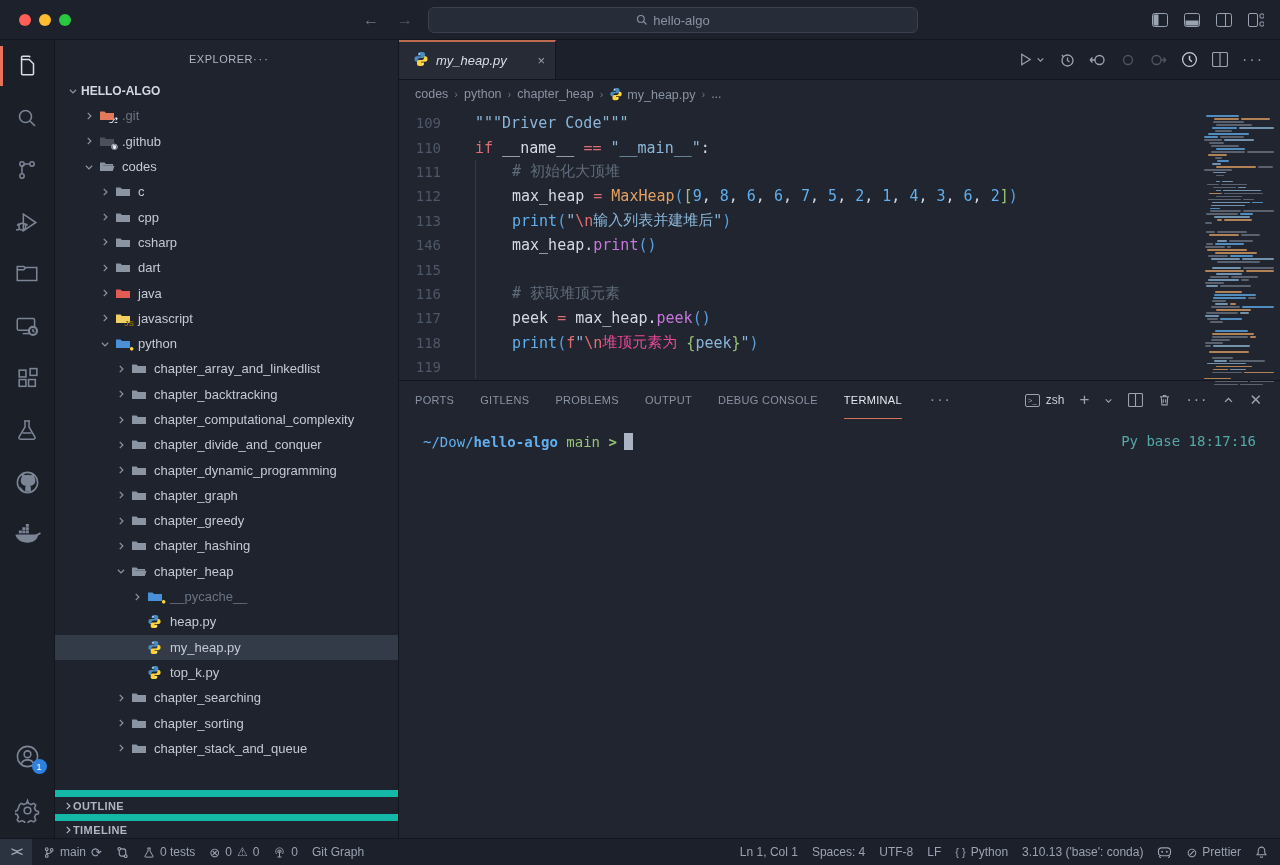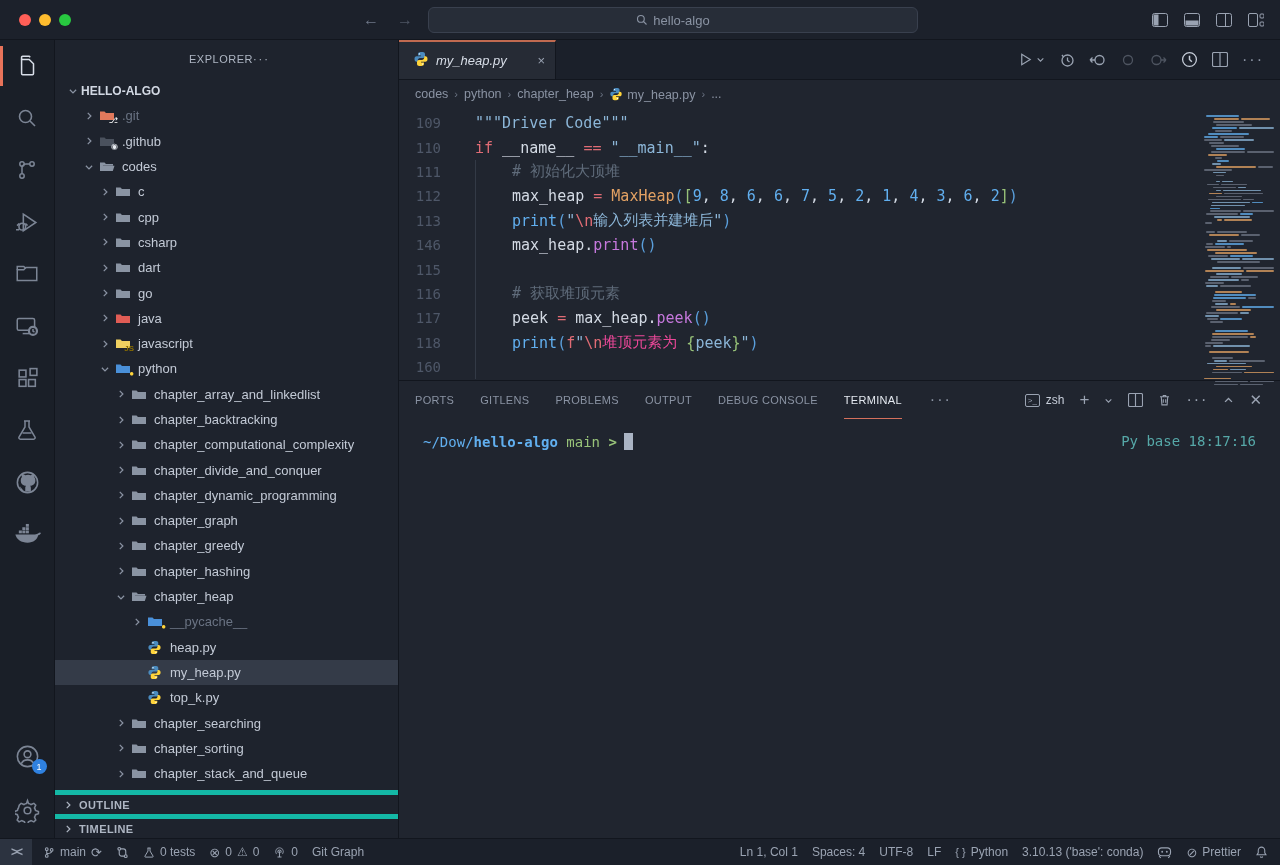--- a/index.html
+++ b/index.html
@@ -37,21 +37,21 @@
     padding:0 14px 0 20px; font-size:11px; letter-spacing:.5px; color:#aeb6c3; }
   .tree { flex:1; overflow:hidden; font-size:13px; }
   .row { height:25.3px; display:flex; align-items:center; white-space:nowrap; cursor:pointer; color:#c3cad6; }
   .row.selected { background:#343b48; }
   .row.dim { color:#6a7383; }
   .row.root { font-weight:bold; font-size:12px; color:#d2d8e3; }
   .chev { width:16px; display:flex; justify-content:center; color:#8a93a3; flex:none; }
   .ficon { width:17px; height:15px; margin:0 6px 0 2px; flex:none; position:relative; }
   .ficon svg { display:block; }
   .glyph { position:absolute; right:-2px; bottom:-2px; font-size:8px; line-height:8px; }
-  .sb-section { height:24px; border-top:5px solid #14b8a6; display:flex; align-items:center; gap:6px;
+  .sb-section { height:24px; border-top:7px solid #14b8a6; display:flex; align-items:center; 
     padding-left:8px; font-size:11px; font-weight:bold; color:#aeb6c3; letter-spacing:.4px; }
 
   
   .editor-col { flex:1; display:flex; flex-direction:column; background:#20252f; min-width:0; }
   .tabbar { height:40px; background:#1b202a; display:flex; align-items:stretch; border-bottom:1px solid #12161e; }
   .tab { width:157px; background:#262b35; border-top:2px solid #c06a50; border-right:1px solid #12161e;
     display:flex; align-items:center; gap:7px; padding:0 10px 0 14px; font-size:13px; font-style:italic;
     color:#d8dee8; cursor:pointer; }
   .tab .close { margin-left:auto; color:#9aa3b2; font-style:normal; }
   .editor-actions { margin-left:auto; display:flex; align-items:center; gap:14px; padding-right:16px; color:#8a93a3; }
@@ -323,33 +323,20 @@
             <svg width="10" height="10" viewBox="0 0 16 16" fill="none" stroke="currentColor" stroke-width="2">
               <path d="M6 3l5 5-5 5"></path>
             </svg>
           </span>
           <span class="ficon">
             <svg width="16" height="14" viewBox="0 0 16 14">
               <path fill="#8a94a3" d="M1 3.5h4.5L7 5h8v7H1z"></path>
             </svg>
           </span>
           <span>dart</span>
-        </div>
-        <div class="row" style="padding-left: 42px;">
-          <span class="chev">
-            <svg width="10" height="10" viewBox="0 0 16 16" fill="none" stroke="currentColor" stroke-width="2">
-              <path d="M6 3l5 5-5 5"></path>
-            </svg>
-          </span>
-          <span class="ficon">
-            <svg width="16" height="14" viewBox="0 0 16 14">
-              <path fill="#8a94a3" d="M1 3.5h4.5L7 5h8v7H1z"></path>
-            </svg>
-          </span>
-          <span>go</span>
         </div>
         <div class="row" style="padding-left: 42px;">
           <span class="chev">
             <svg width="10" height="10" viewBox="0 0 16 16" fill="none" stroke="currentColor" stroke-width="2">
               <path d="M6 3l5 5-5 5"></path>
             </svg>
           </span>
           <span class="ficon">
             <svg width="16" height="14" viewBox="0 0 16 14">
               <path fill="#e05c55" d="M1 3.5h4.5L7 5h8v7H1z"></path>
@@ -770,21 +757,21 @@
             <span style="color:#8cb6d8;white-space:pre">"</span>
             <span style="color:#e06c75;white-space:pre">\n</span>
             <span style="color:#ec4899;white-space:pre">堆顶元素为 </span>
             <span style="color:#98c379;white-space:pre">{</span>
             <span style="color:#8cb6d8;white-space:pre">peek</span>
             <span style="color:#98c379;white-space:pre">}</span>
             <span style="color:#8cb6d8;white-space:pre">"</span>
             <span style="color:#5a9fdc;white-space:pre">)</span>
           </div>
           <div class="code-row">
-            <span class="ln">160</span>
+            <span class="ln">119</span>
             <span class="indent-guide"></span>
           </div>
         </div>
       <div class="minimap" id="minimap">
           <div class="mm-row"></div>
           <div class="mm-row">
             <span style="width:2px"></span>
             <span class="mm-bar" style="width:33px;background:#61afef;opacity:.75"></span>
           </div>
           <div class="mm-row">

